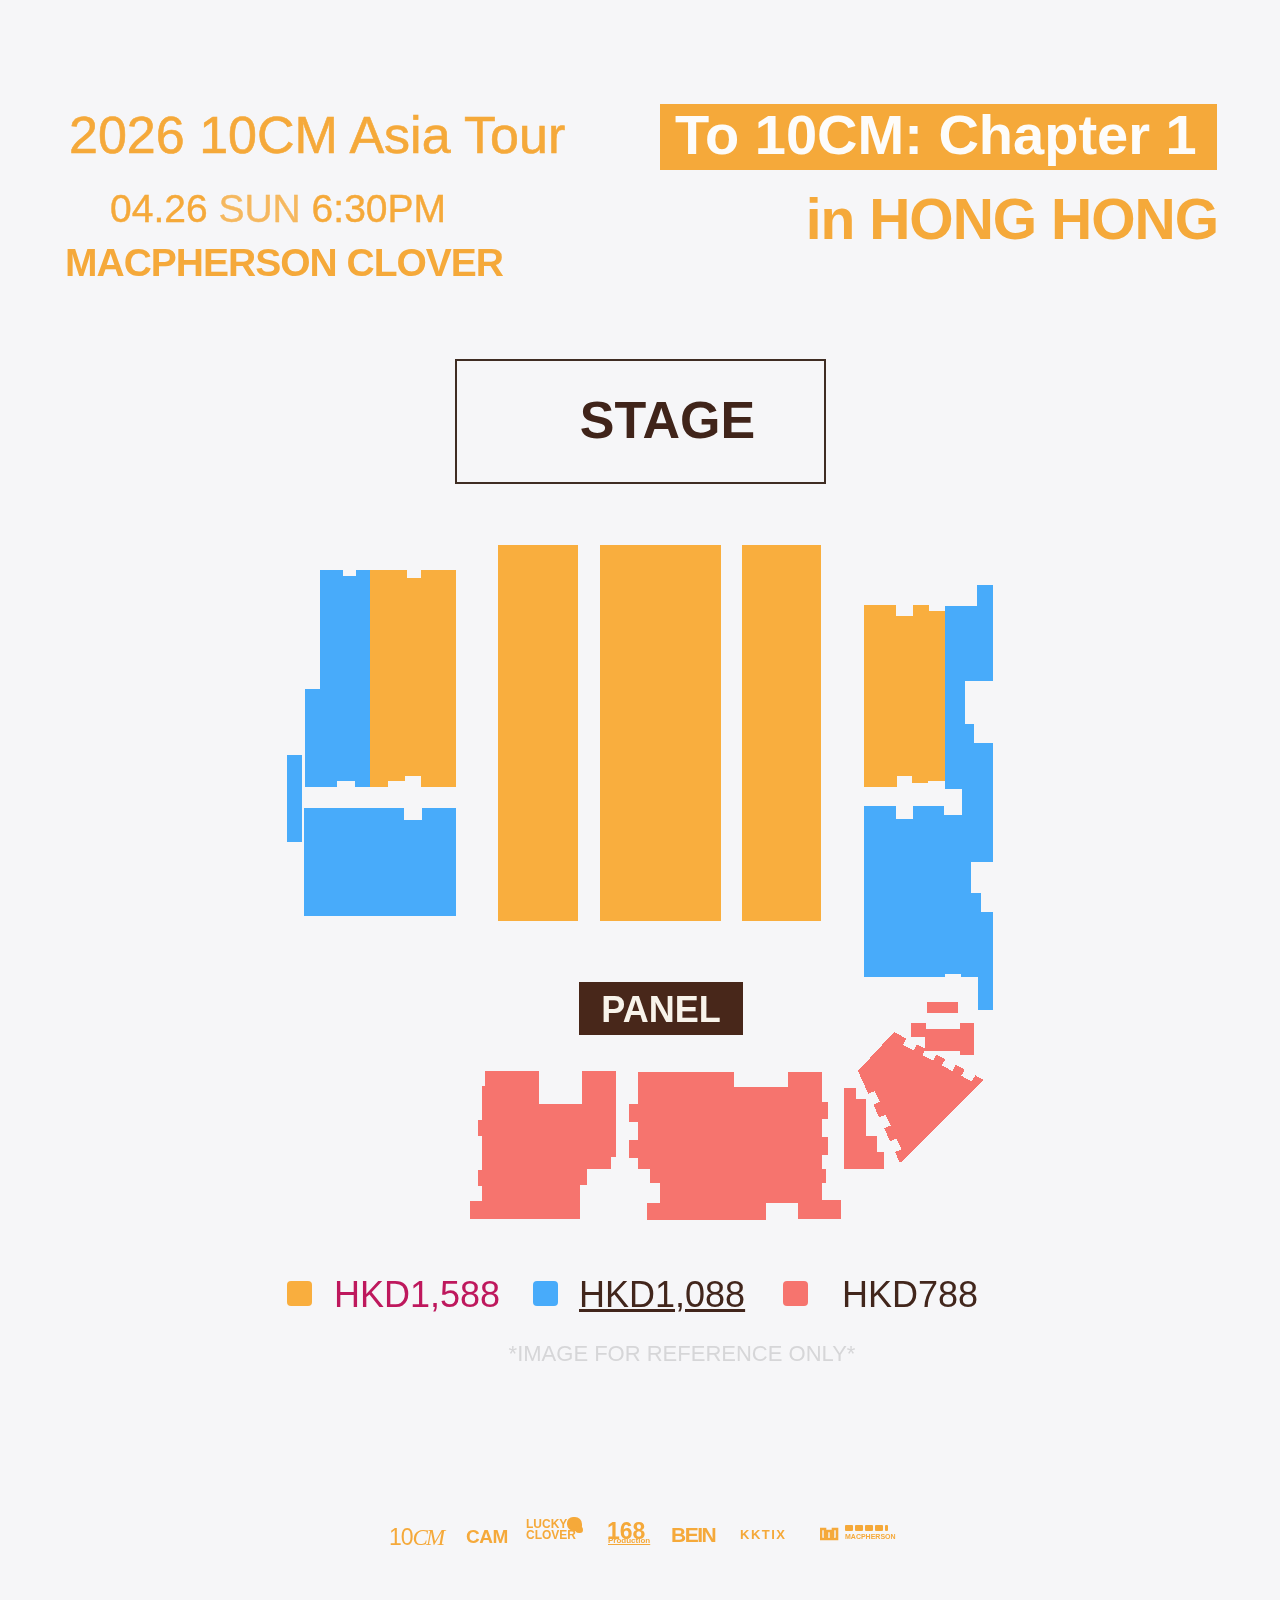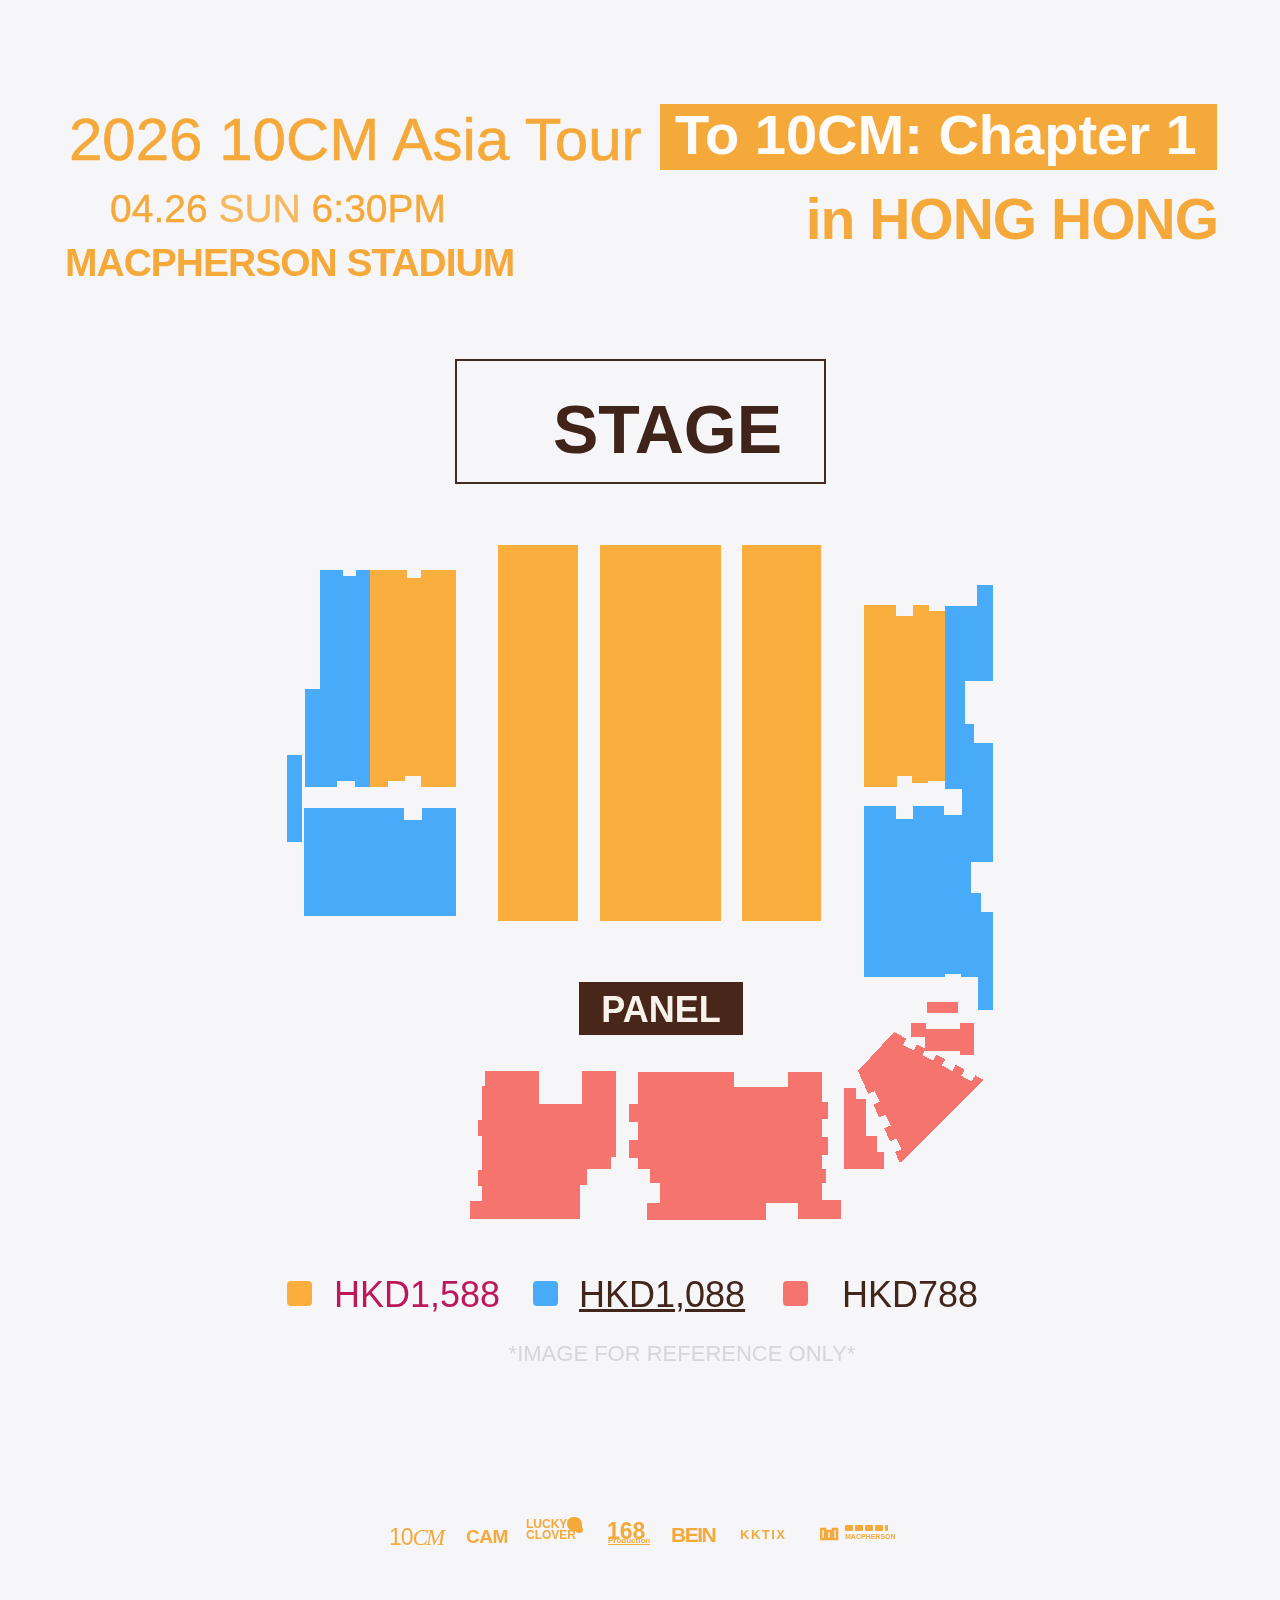--- a/index.html
+++ b/index.html
@@ -3,34 +3,34 @@
 <meta charset="utf-8">
 <style>
   html,body{margin:0;padding:0;}
   body{width:1280px;height:1600px;background:#f6f6f8;position:relative;overflow:hidden;
        font-family:"Liberation Sans", sans-serif;}
   .abs{position:absolute;}
 </style>
 </head>
 <body>
 
-<div class="abs" style="left:69px;top:105px;font-size:60px;color:#f5a93a;letter-spacing:0px;white-space:nowrap;-webkit-text-stroke:0.6px #f5a93a;">2026 10CM Asia Tour</div>
+<div class="abs" style="left:69px;top:105px;font-size:52px;color:#f5a93a;letter-spacing:0px;white-space:nowrap;-webkit-text-stroke:0.6px #f5a93a;">2026 10CM Asia Tour</div>
 
 <div class="abs" style="left:660px;top:104px;width:557px;height:66px;background:#f5a93a;"></div>
 <div class="abs" style="left:675px;top:102px;font-size:56px;font-weight:bold;color:#fdfcfa;">To 10CM: Chapter 1</div>
 
 <div class="abs" style="right:62px;top:186px;font-size:57px;letter-spacing:-1px;font-weight:bold;color:#f5a93a;white-space:nowrap;">in HONG HONG</div>
 
 <div class="abs" style="left:66px;top:187px;font-size:39px;color:#f5a93a;white-space:nowrap;margin-left:44px;-webkit-text-stroke:0.4px #f5a93a;">04.26 <span style="opacity:.8;">SUN</span> 6:30PM</div>
 
-<div class="abs" style="left:65px;top:241px;font-size:39px;letter-spacing:-1px;font-weight:bold;color:#f5a93a;white-space:nowrap;">MACPHERSON STADIUM</div>
+<div class="abs" style="left:65px;top:241px;font-size:39px;letter-spacing:-1px;font-weight:bold;color:#f5a93a;white-space:nowrap;">MACPHERSON CLOVER</div>
 
 <div class="abs" style="left:455px;top:359px;width:371px;height:125px;border:2px solid #3f2d23;box-sizing:border-box;"></div>
 
-<div class="abs" style="left:455px;top:390px;width:425px;font-size:68px;font-weight:bold;color:#40241a;text-align:center;letter-spacing:0px;">STAGE</div>
+<div class="abs" style="left:455px;top:390px;width:425px;font-size:52px;font-weight:bold;color:#40241a;text-align:center;letter-spacing:0px;">STAGE</div>
 
 <svg class="abs" style="left:0;top:0;" width="1280" height="1600" viewBox="0 0 1280 1600">
   <g shape-rendering="crispEdges">
 
   <rect x="498" y="545" width="80" height="376" fill="#f9ae3e"></rect>
 
   <rect x="600" y="545" width="121" height="376" fill="#f9ae3e"></rect>
 
   <rect x="742" y="545" width="79" height="376" fill="#f9ae3e"></rect>
 

